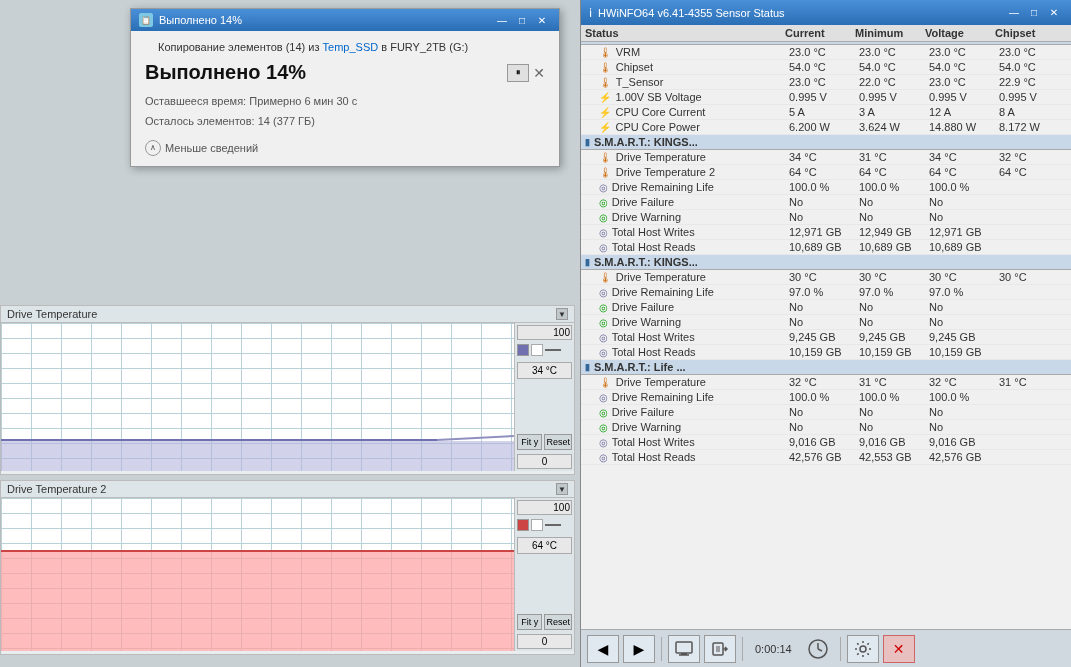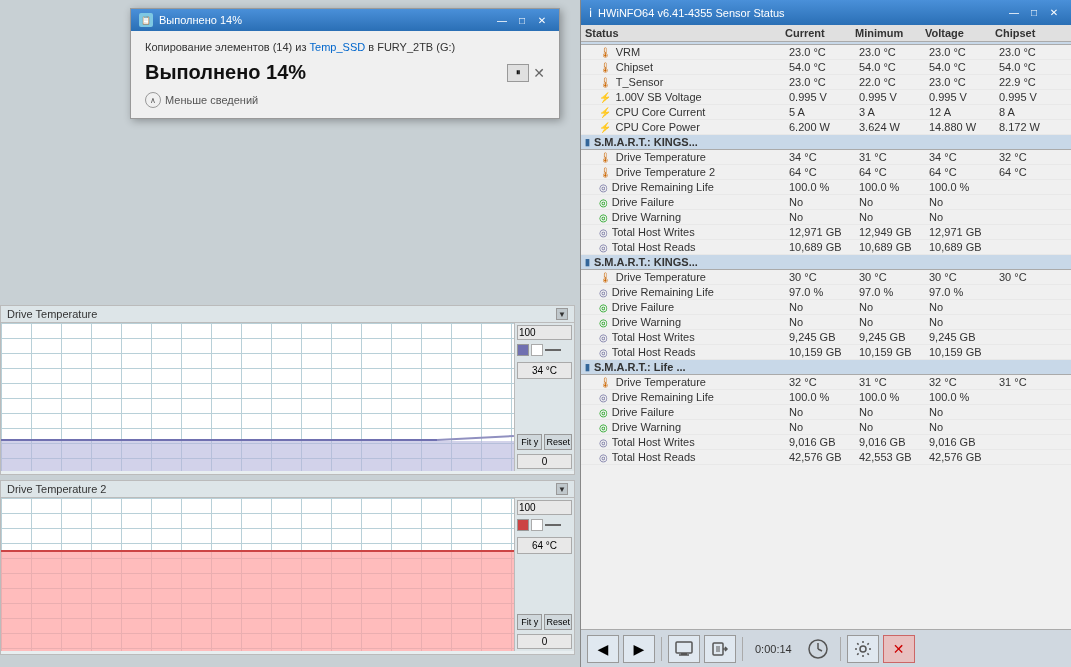--- a/index.html
+++ b/index.html
@@ -73,20 +73,21 @@
       align-items: center;
       justify-content: center;
     }
     .dialog-content {
       padding: 10px 14px;
     }
     .dialog-subtitle {
       font-size: 11px;
       color: #333;
       margin-bottom: 8px;
+      margin-left: 13px;
     }
     .dialog-subtitle a { color: #0066cc; text-decoration: none; }
     .dialog-main-title {
       font-size: 20px;
       font-weight: bold;
       color: #111;
       margin-bottom: 8px;
       display: flex;
       align-items: center;
       justify-content: space-between;
@@ -279,21 +280,21 @@
       display: flex;
       flex-direction: column;
       padding: 2px;
       gap: 2px;
       background: #dde5e8;
       border-left: 1px solid #bbb;
     }
     .chart-top-val {
       background: #e8e8e8;
       border: 1px solid #aaa;
-      text-align: left;
+      text-align: right;
       font-size: 10px;
       padding: 1px;
     }
     .color-boxes {
       display: flex;
       gap: 2px;
       align-items: center;
       margin-top: 2px;
     }
     .color-box {
@@ -489,20 +490,28 @@
         <span>в FURY_2TB (G:)</span>
       </div>
       <div class="dialog-main-title">
         <span>Выполнено 14%</span>
         <div class="dialog-controls-row">
           <div class="pause-btn">⏸</div>
           <button class="close-small-btn">✕</button>
         </div>
       </div>
       <div class="dialog-info">
+        <div>
+          <span>Оставшееся время:</span>
+          <span>Примерно 6 мин 30 с</span>
+        </div>
+        <div>
+          <span>Осталось элементов:</span>
+          <span>14 (377 ГБ)</span>
+        </div>
       </div>
       <div class="details-link">
         <div class="details-arrow">∧</div>
         <span>Меньше сведений</span>
       </div>
     </div>
   </div>
 
   <div class="chart-panel chart-panel-1">
     <div class="chart-header">

